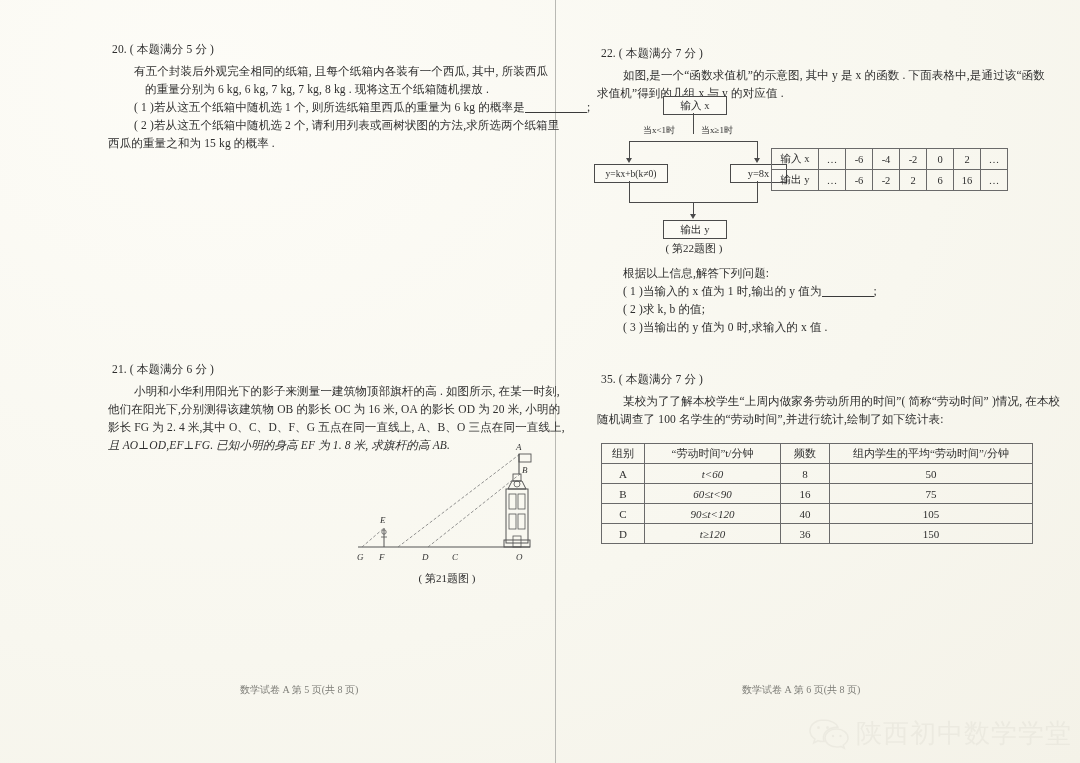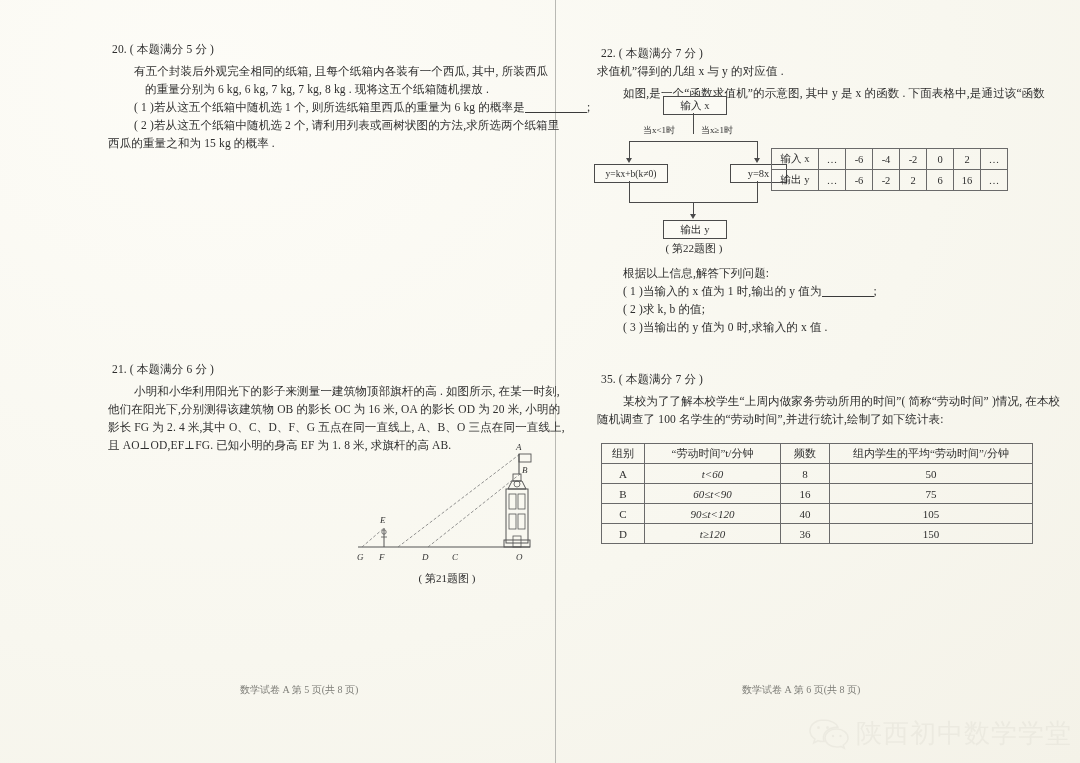--- a/index.html
+++ b/index.html
@@ -95,21 +95,21 @@
   </div>
 
   <div class="prob" style="left:112px;top:360px;width:440px;">
     <div class="ln ttl">
       <span>21.</span>
       <span>( 本题满分 6 分 )</span>
     </div>
     <div class="ln ind" style="margin-top:4px;">小明和小华利用阳光下的影子来测量一建筑物顶部旗杆的高 . 如图所示, 在某一时刻,</div>
     <div class="ln" style="margin-left:-4px;">他们在阳光下,分别测得该建筑物 OB 的影长 OC 为 16 米, OA 的影长 OD 为 20 米, 小明的</div>
     <div class="ln" style="margin-left:-4px;">影长 FG 为 2. 4 米,其中 O、C、D、F、G 五点在同一直线上, A、B、O 三点在同一直线上,</div>
-    <div class="ln" style="margin-left:-4px;">且 AO⊥OD,EF⊥FG. 已知小明的身高 EF 为 1. 8 米, 求旗杆的高 AB.</div>
+    <div class="ln" style="margin-left:-4px;font-style:italic;">且 AO⊥OD,EF⊥FG. 已知小明的身高 EF 为 1. 8 米, 求旗杆的高 AB.</div>
   </div>
 
   <div class="fig21" style="left:352px;top:440px;width:200px;height:140px;">
     <svg width="200" height="125" viewBox="0 0 200 125">
 
       <line x1="6" y1="107" x2="178" y2="107" stroke="#555" stroke-width="1.2"></line>
 
       <line x1="46" y1="107" x2="168" y2="14" stroke="#777" stroke-width="0.8" stroke-dasharray="3,2"></line>
 
       <line x1="76" y1="107" x2="168" y2="34" stroke="#777" stroke-width="0.8" stroke-dasharray="3,2"></line>
@@ -150,22 +150,22 @@
   <div class="footer" style="left:240px;top:683px;">数学试卷 A    第 5 页(共 8 页)</div>
 </div>
 
 <div class="page page-right">
 
   <div class="prob" style="left:45px;top:44px;width:470px;">
     <div class="ln ttl">
       <span>22.</span>
       <span>( 本题满分 7 分 )</span>
     </div>
+    <div class="ln ind" style="margin-top:4px;">如图,是一个“函数求值机”的示意图, 其中 y 是 x 的函数 . 下面表格中,是通过该“函数</div>
     <div class="ln" style="margin-left:-4px;">求值机”得到的几组 x 与 y 的对应值 .</div>
-    <div class="ln ind" style="margin-top:4px;">如图,是一个“函数求值机”的示意图, 其中 y 是 x 的函数 . 下面表格中,是通过该“函数</div>
   </div>
 
   <div class="fc" style="left:50px;top:96px;width:250px;height:160px;">
     <div class="fcbox" style="left:57px;top:0;width:62px;height:17px;">输入 x</div>
     <div class="fcline" style="left:87px;top:17px;width:1px;height:21px;"></div>
     <div class="fclbl" style="left:37px;top:28px;">当x&lt;1时</div>
     <div class="fclbl" style="left:95px;top:28px;">当x≥1时</div>
     <div class="fcline" style="left:23px;top:45px;width:129px;height:1px;"></div>
     <div class="fcline" style="left:23px;top:45px;width:1px;height:18px;"></div>
     <div class="fcline" style="left:151px;top:45px;width:1px;height:18px;"></div>

